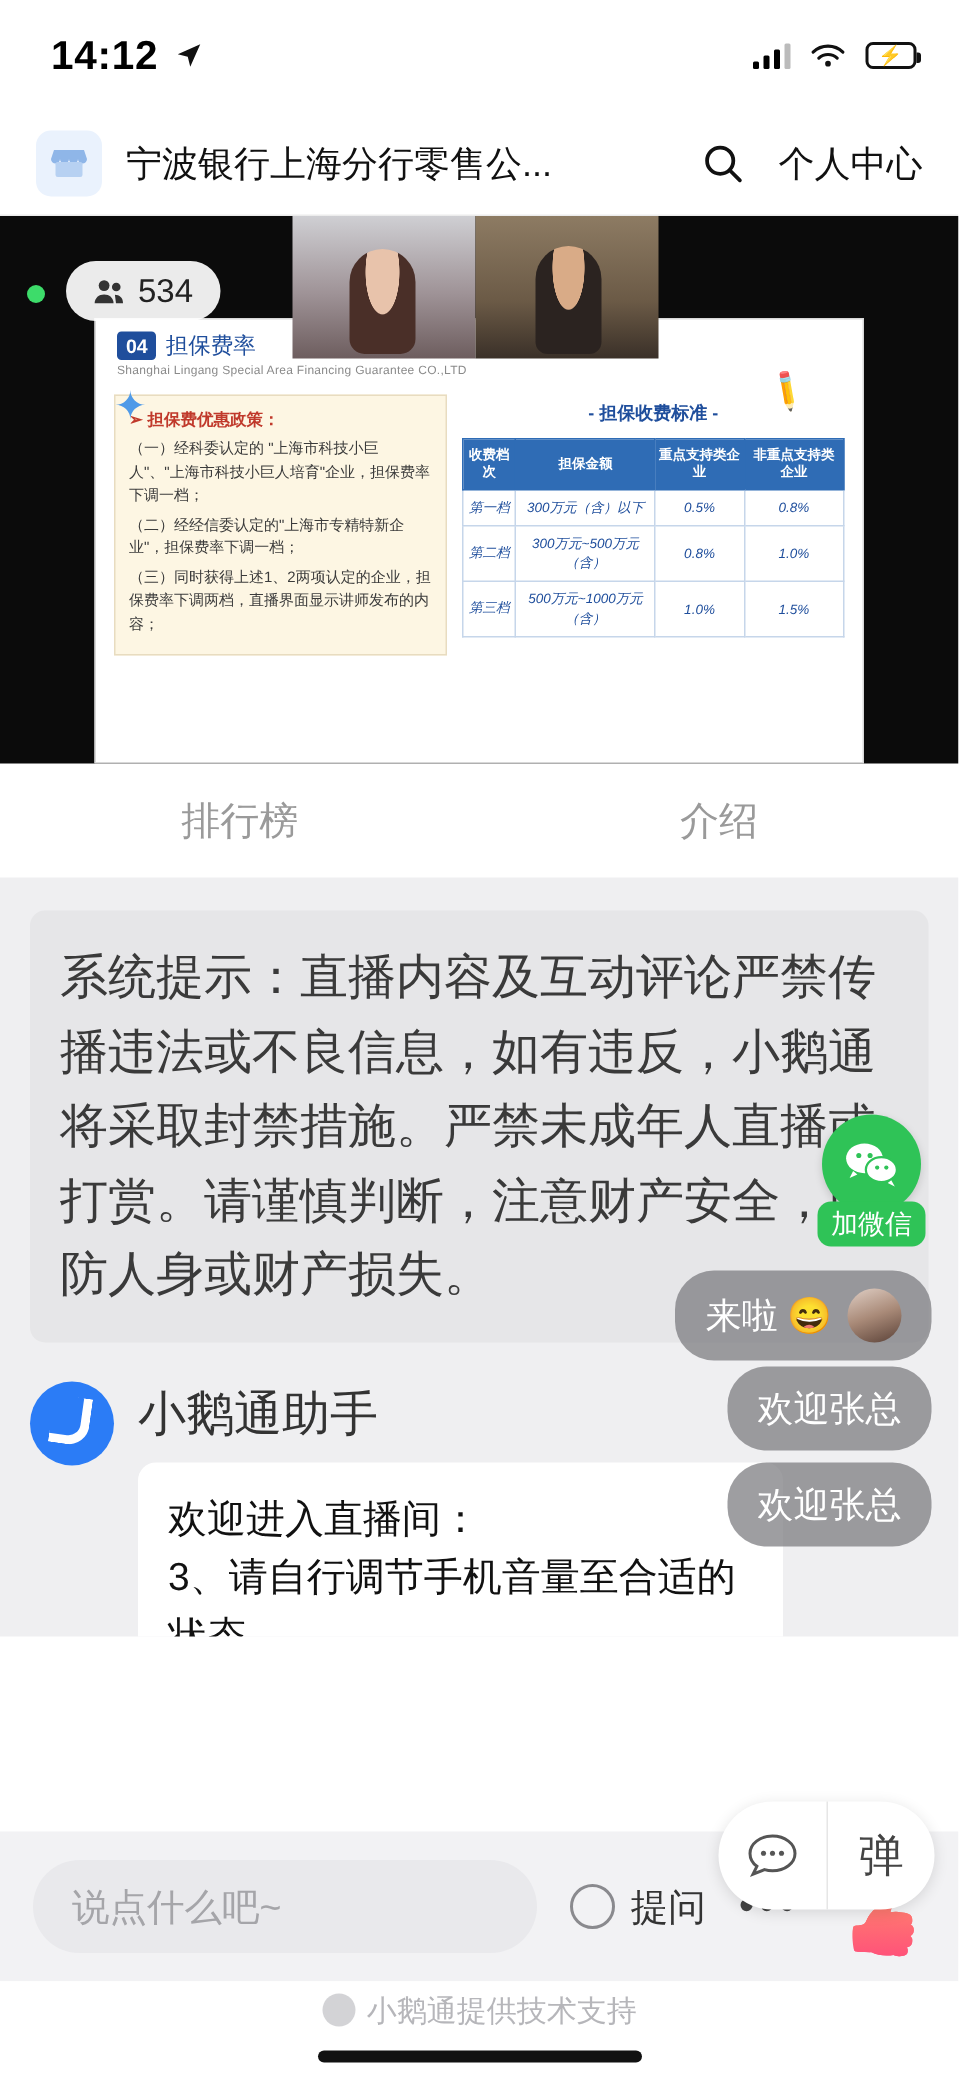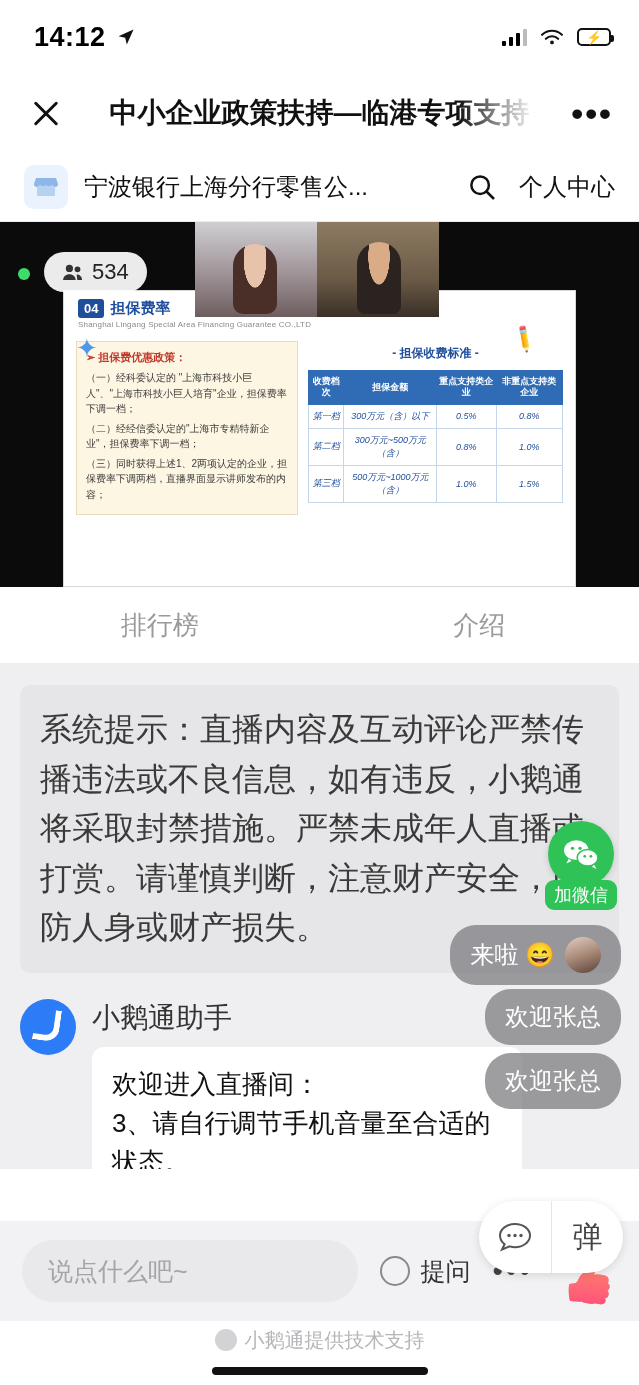--- a/index.html
+++ b/index.html
@@ -112,21 +112,21 @@
   
   .slide{
     position:absolute; left:63px; top:68px; width:513px; height:297px;
     background:#fff; border:1px solid #d8d8d8; overflow:hidden;
   }
   .slide-head{ padding:8px 14px 6px; }
   .slide-head .num{
     display:inline-block; background:#1f4e9c; color:#fff; font-size:13px;
     padding:2px 6px; border-radius:3px; font-weight:700; margin-right:6px;
   }
-  .slide-head .t{ font-size:15px; font-weight:700; color:#1f4e9c; }
+  .slide-head .t{ font-size:15px; font-weight:400; color:#1f4e9c; }
   .slide-head .en{ font-size:8px; color:#8a8a8a; margin-top:2px; letter-spacing:.2px; }
   .slide-body{ display:flex; padding:6px 12px 0 12px; gap:10px; }
   .policy-card{
     width:222px; background:#fdf6e3; border:1px solid #e8dcc0; padding:8px 9px;
   }
   .policy-card .hd{ font-size:11px; color:#c0392b; font-weight:700; margin-bottom:5px; }
   .policy-card p{ font-size:10px; line-height:1.55; color:#3b3b3b; margin-bottom:4px; }
   .right-col{ flex:1; }
   .right-col .rt-title{ text-align:center; font-size:12px; color:#1f4e9c; font-weight:700; margin:4px 0 8px; }
   table.fees{ width:100%; border-collapse:collapse; font-size:9px; }
@@ -163,21 +163,21 @@
   .avatar{
     width:56px; height:56px; border-radius:50%; flex:0 0 auto;
     background:#2b7cf6; position:relative; overflow:hidden;
   }
   .avatar .goose{
     position:absolute; left:14px; top:10px; width:26px; height:32px;
     border:6px solid #fff; border-top:none; border-left:none;
     border-radius:0 0 14px 0; transform:rotate(8deg);
   }
   .msg-col{ flex:1; min-width:0; }
-  .msg-name{ font-size:28px; color:#6f6f6f; margin-bottom:10px; display:flex; align-items:center; gap:10px; }
+  .msg-name{ font-size:32px; color:#6f6f6f; margin-bottom:10px; display:flex; align-items:center; gap:10px; }
   .msg-name .nm{ color:#333; }
   .bubble{
     background:#fff; border-radius:12px; padding:18px 20px;
     font-size:26px; line-height:1.5; color:#111; display:inline-block; max-width:430px;
   }
 
   
   .wechat-pill{
     position:absolute; right:18px; top:158px; width:80px; text-align:center; z-index:6;
   }
@@ -277,25 +277,20 @@
         <path d="M12 15.5a1.8 1.8 0 1 0 0-3.6 1.8 1.8 0 0 0 0 3.6z" fill="#111"></path>
         <path d="M6.2 10.2a8.4 8.4 0 0 1 11.6 0" stroke="#111" stroke-width="2" fill="none" stroke-linecap="round"></path>
         <path d="M2.6 6.4a13.6 13.6 0 0 1 18.8 0" stroke="#111" stroke-width="2" fill="none" stroke-linecap="round"></path>
       </svg>
       <span class="battery">
         <span class="fill"></span><span class="bolt">⚡</span>
       </span>
     </div>
   </div>
 
-  <div class="topnav">
-    <div class="close-x"></div>
-    <div class="nav-title">中小企业政策扶持—临港专项支持</div>
-    <div class="nav-more">•••</div>
-  </div>
 
   <div class="accountbar">
     <div class="shop-avatar">
       <svg width="26" height="24" viewBox="0 0 26 24">
         <path d="M3 3h20l2 6a3 3 0 0 1-6 0 3 3 0 0 1-6 0 3 3 0 0 1-6 0 3 3 0 0 1-6 0z" fill="#8fb6e8"></path>
         <rect x="4" y="11" width="18" height="10" rx="1.5" fill="#b7d1f2"></rect>
       </svg>
     </div>
     <div class="shop-name">宁波银行上海分行零售公...</div>
     <div class="acct-right">

